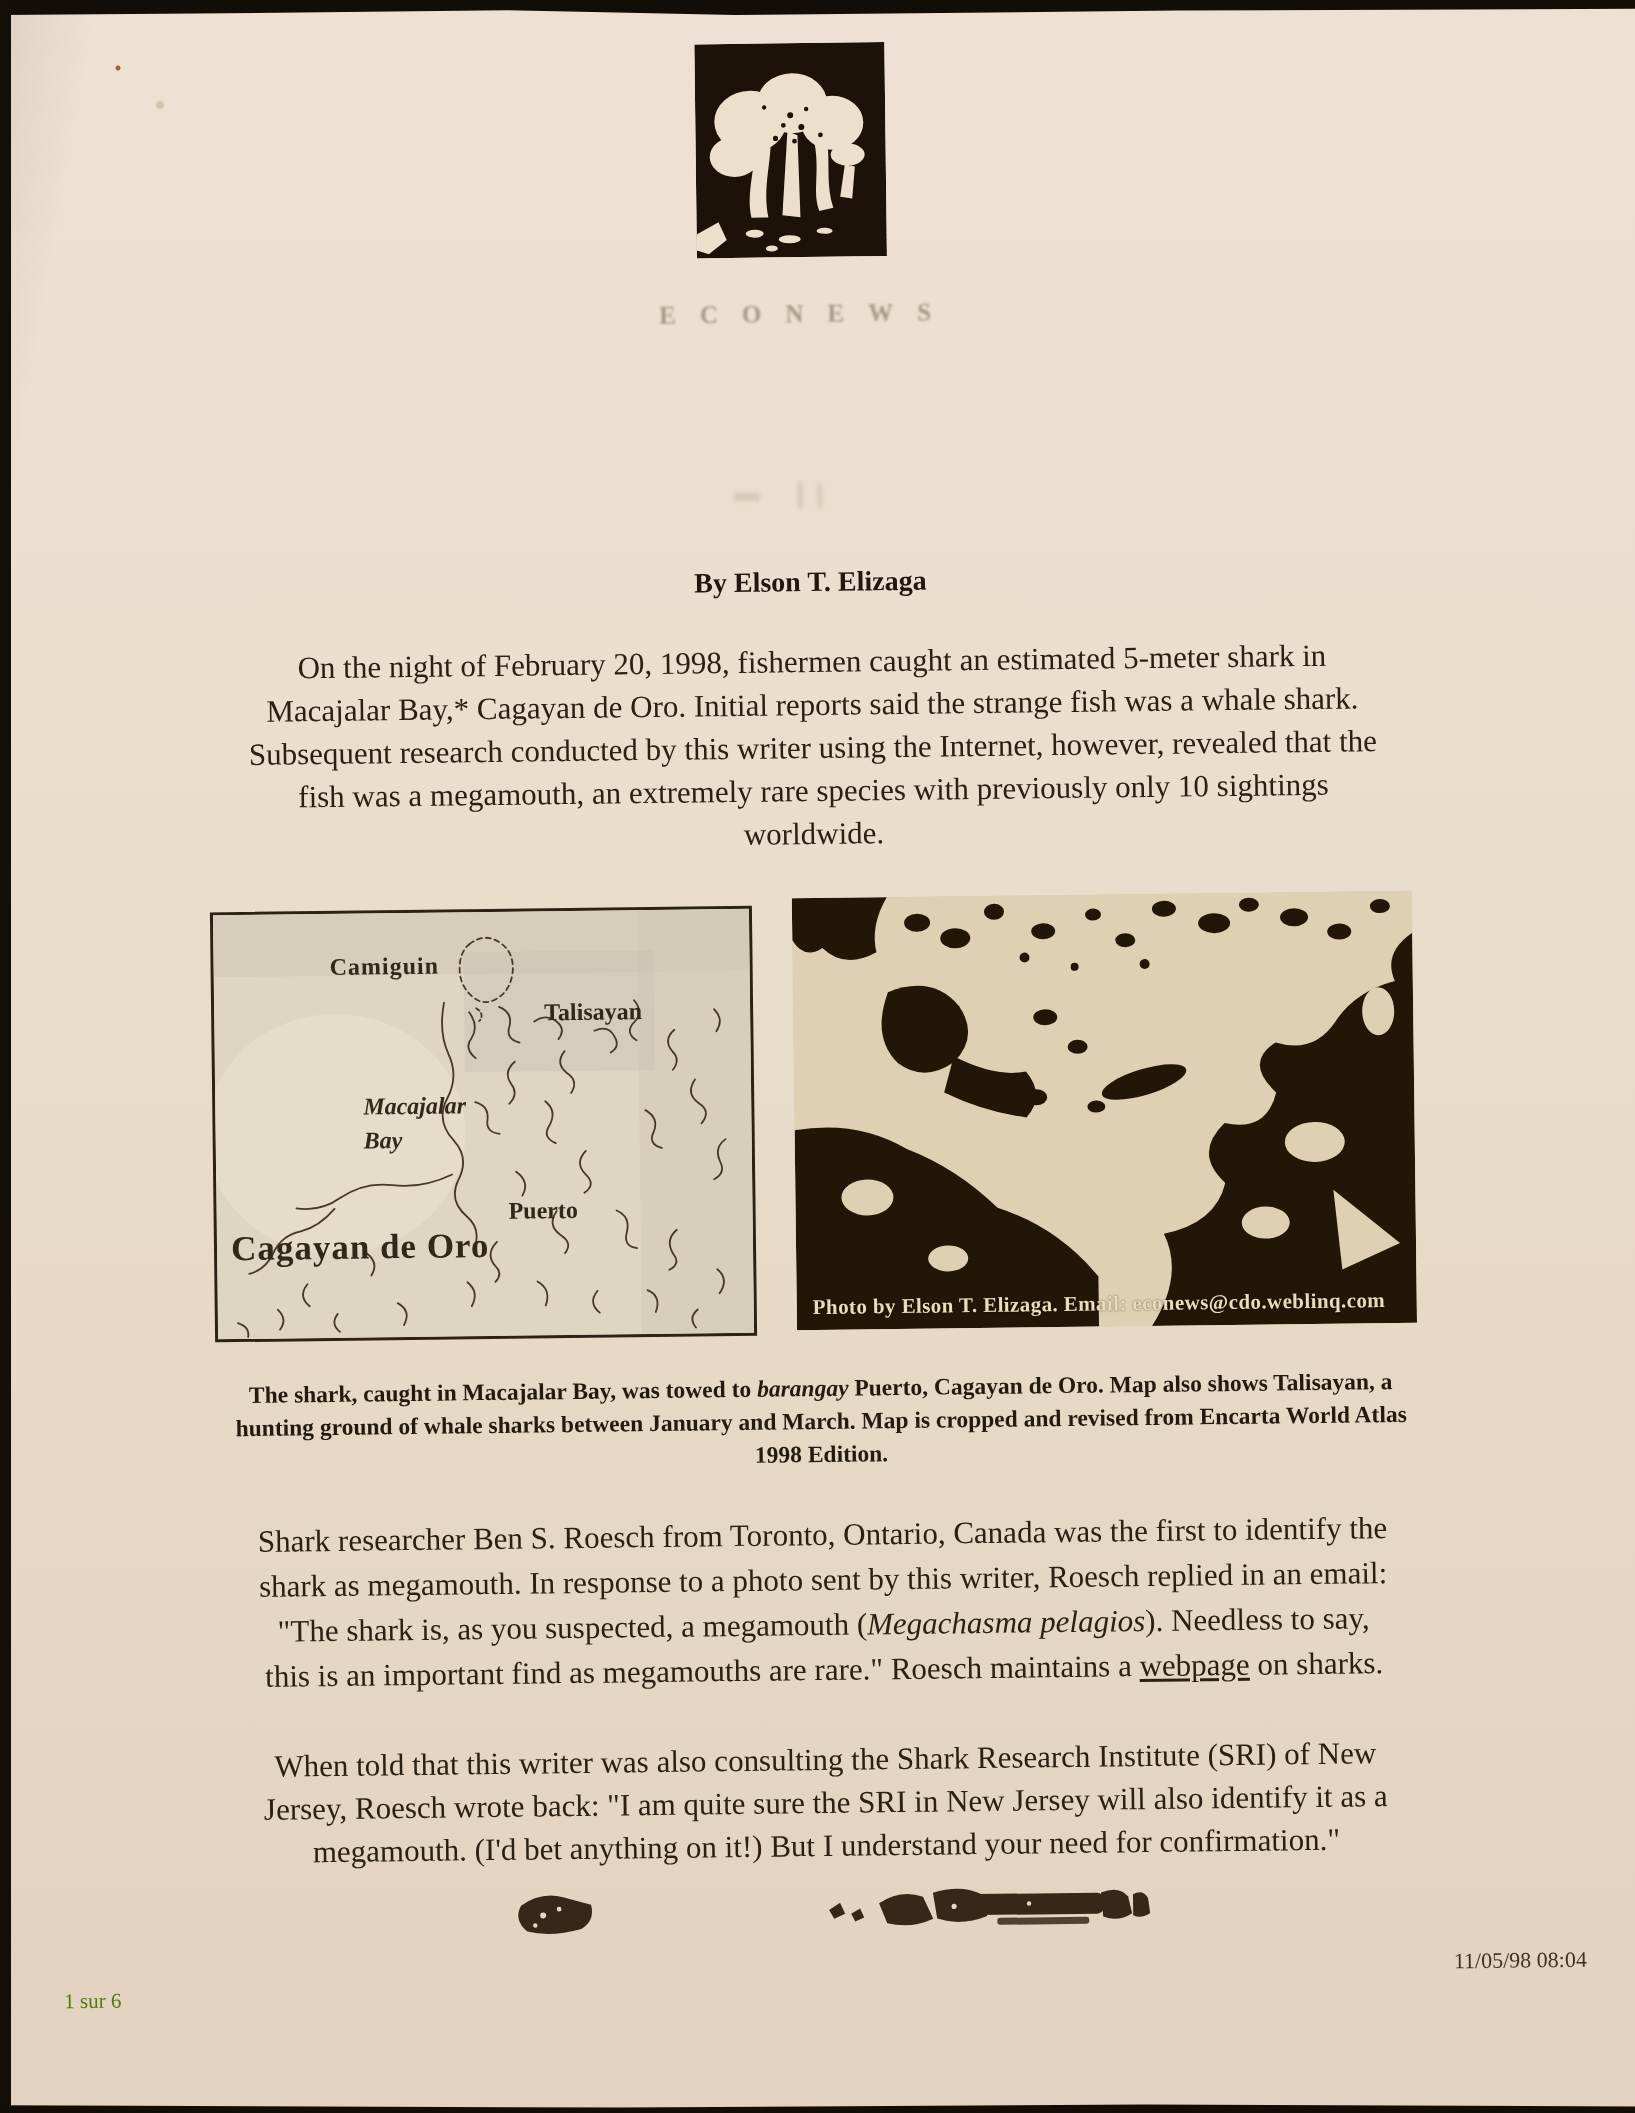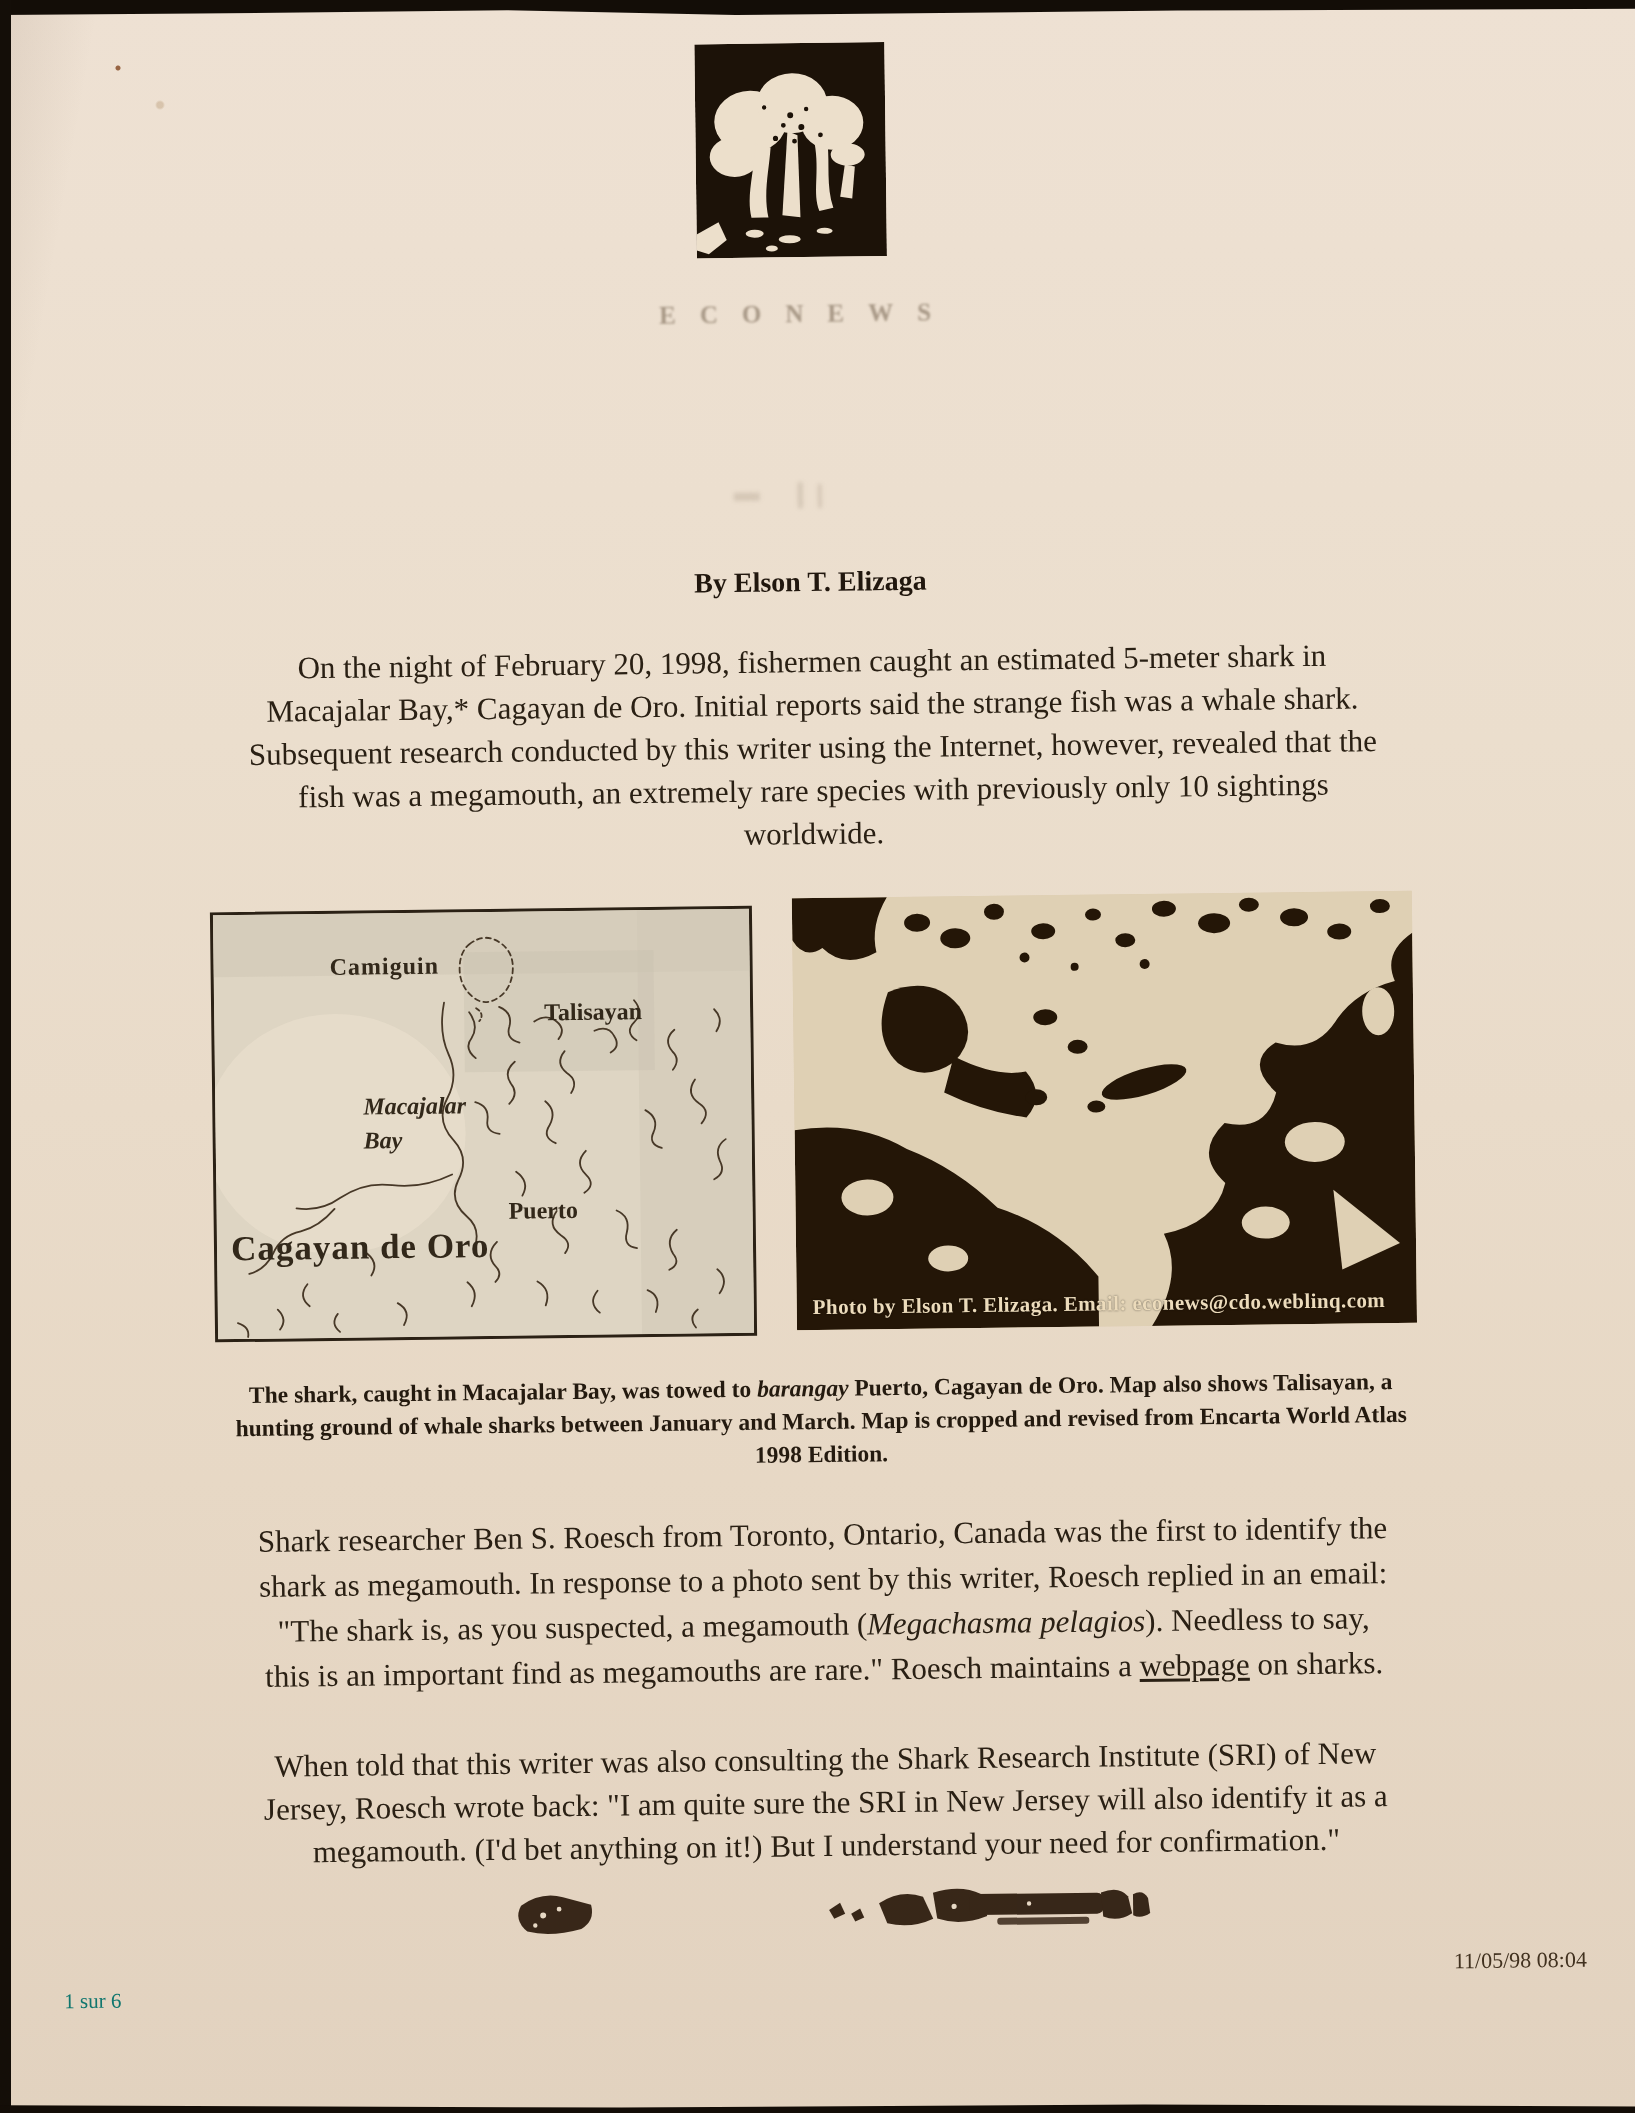--- a/index.html
+++ b/index.html
@@ -52,21 +52,21 @@
   .photo{position:absolute;left:795px;top:898px;width:620px;height:432px;background:#ddcdb1;}
   .photo svg{position:absolute;inset:0;}
   .photo-caption{position:absolute;left:16px;bottom:10px;color:#ecdbbb;
     font-weight:bold;font-size:21px;letter-spacing:.4px;text-shadow:0 0 2px rgba(0,0,0,.6);}
 
   .caption{position:absolute;left:118px;top:1372px;width:1400px;text-align:center;
     font-weight:bold;font-size:23.5px;line-height:33px;color:#241a0f;}
 
   .smudges{position:absolute;left:490px;top:1880px;width:660px;height:70px;}
 
-  .footer-left{position:absolute;left:54px;top:1980px;font-size:21px;color:#0f766e;}
+  .footer-left{position:absolute;left:54px;top:1980px;font-size:21px;color:#4d7c0f;}
   .footer-right{position:absolute;left:1444px;top:1956px;font-size:22px;color:#41311f;}
 </style>
 </head>
 <body>
 
 <div class="b-top"></div>
 <div class="b-left"></div>
 <div class="b-bottom"></div>
 
 <div class="content">

